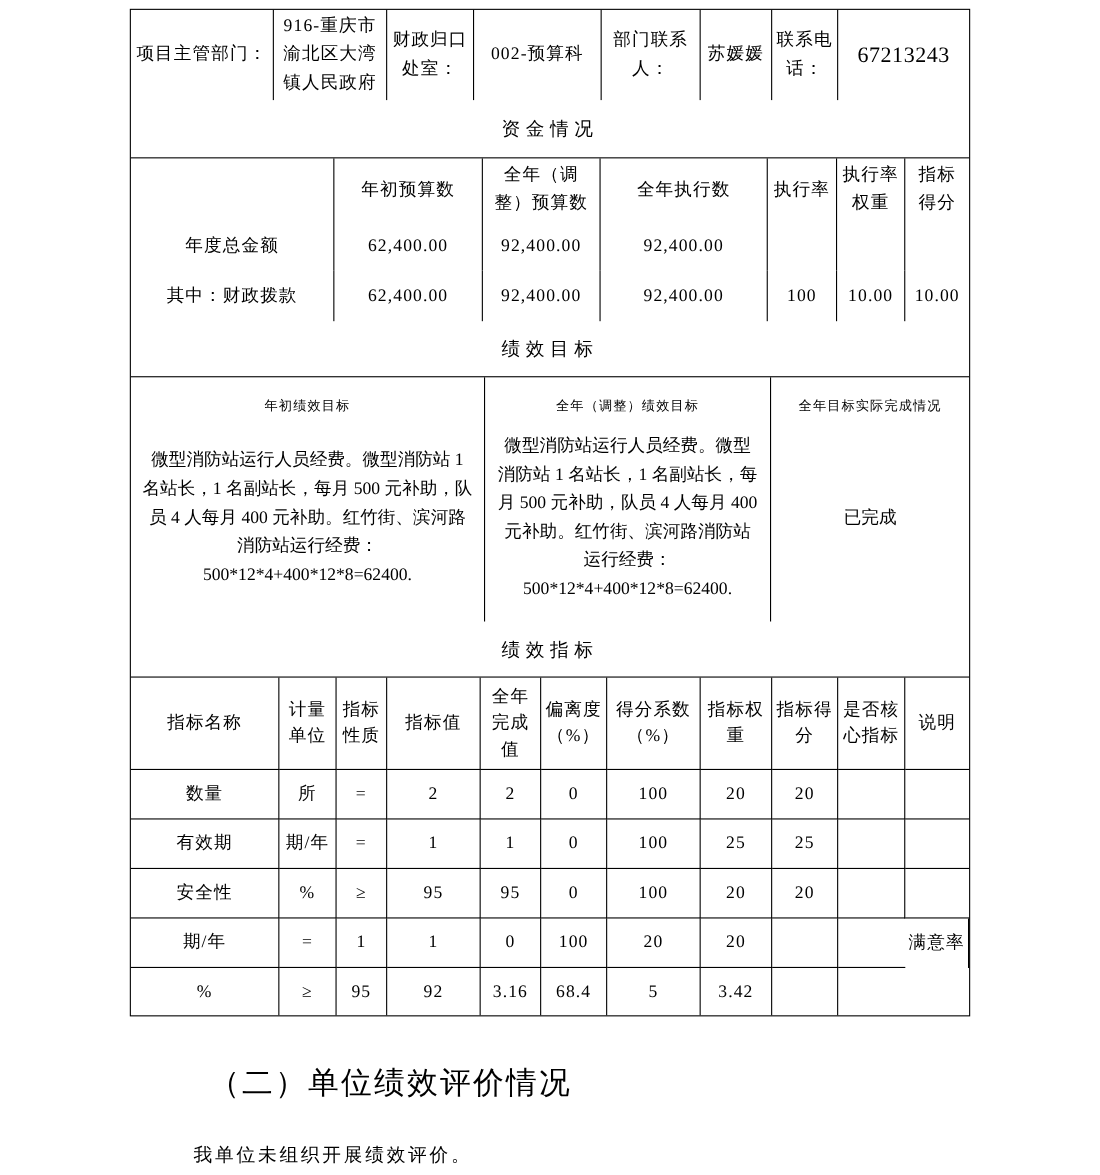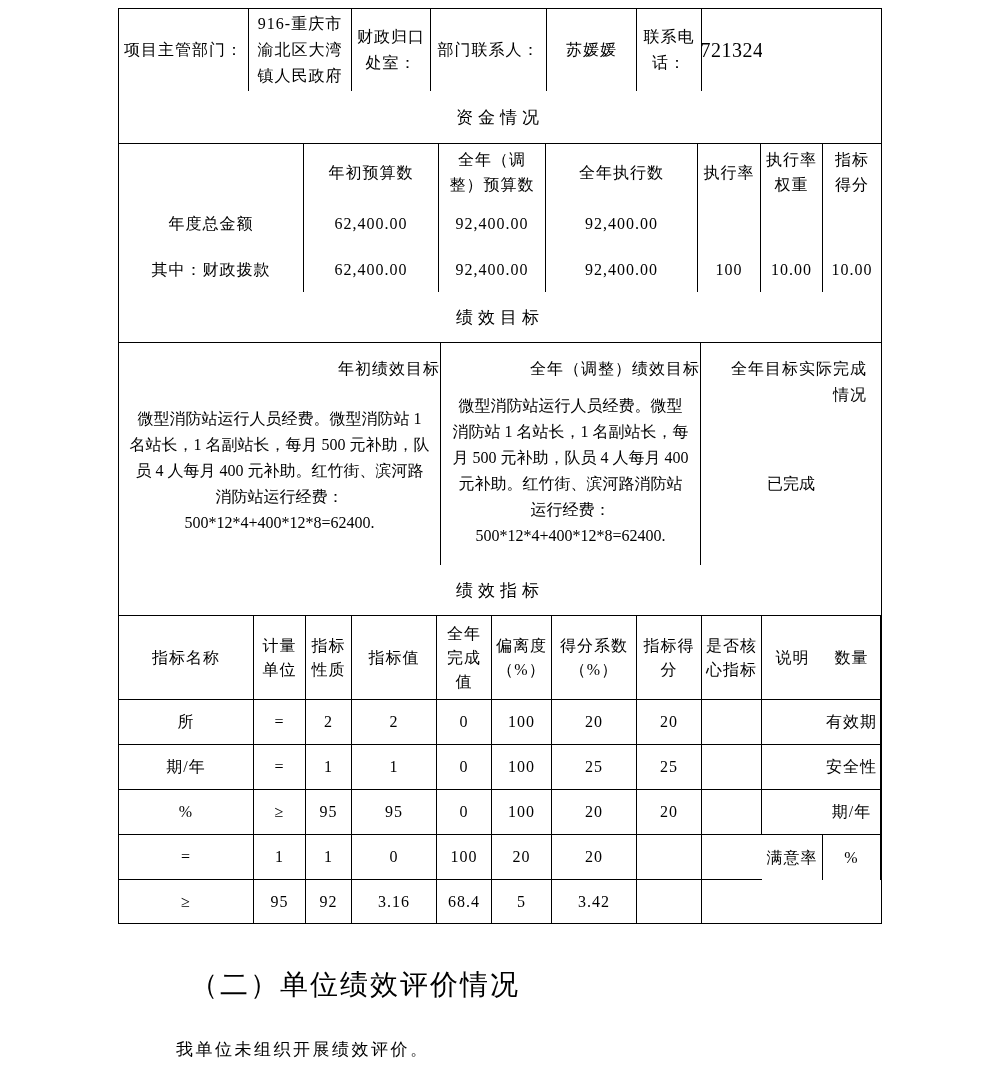--- a/index.html
+++ b/index.html
@@ -80,22 +80,22 @@
     border-top: 1px solid #000000;
   }
   .gcol {
     border-right: 1px solid #000000;
     display: flex;
     flex-direction: column;
     overflow: hidden;
   }
   .ghead {
     padding-top: 13px;
-    text-align: right;
-    font-size: 16px;
+    text-align: center;
+    font-size: 12px;
     line-height: 26px;
     letter-spacing: 1px;
   }
   .gcol-narrow .ghead { padding-left: 14px; padding-right: 14px; }
   .gbody {
     flex: 1;
     display: flex;
     align-items: center;
     justify-content: center;
     text-align: center;
@@ -147,20 +147,21 @@
 </head>
 <body>
 
 <div class="page">
   <div class="main-table">
 
     <div class="info-row">
       <div class="cell">项目主管部门：</div>
       <div class="cell">916-重庆市渝北区大湾镇人民政府</div>
       <div class="cell">财政归口处室：</div>
+      <div class="cell">002-预算科</div>
       <div class="cell">部门联系人：</div>
       <div class="cell">苏媛媛</div>
       <div class="cell">联系电话：</div>
       <div class="cell no-r num">67213243</div>
     </div>
 
     <div class="band">资金情况</div>
 
     <div class="funding-grid">
       <div class="fcell"></div>
@@ -208,20 +209,21 @@
     <div class="band band-sm">绩效指标</div>
 
     <div class="ind-grid">
       <div class="icell">指标名称</div>
       <div class="icell">计量单位</div>
       <div class="icell">指标性质</div>
       <div class="icell">指标值</div>
       <div class="icell">全年完成值</div>
       <div class="icell">偏离度（%）</div>
       <div class="icell">得分系数（%）</div>
+      <div class="icell">指标权重</div>
       <div class="icell">指标得分</div>
       <div class="icell">是否核心指标</div>
       <div class="icell no-r">说明</div>
 
       <div class="icell">数量</div>
       <div class="icell">所</div>
       <div class="icell">=</div>
       <div class="icell num">2</div>
       <div class="icell num">2</div>
       <div class="icell num">0</div>

